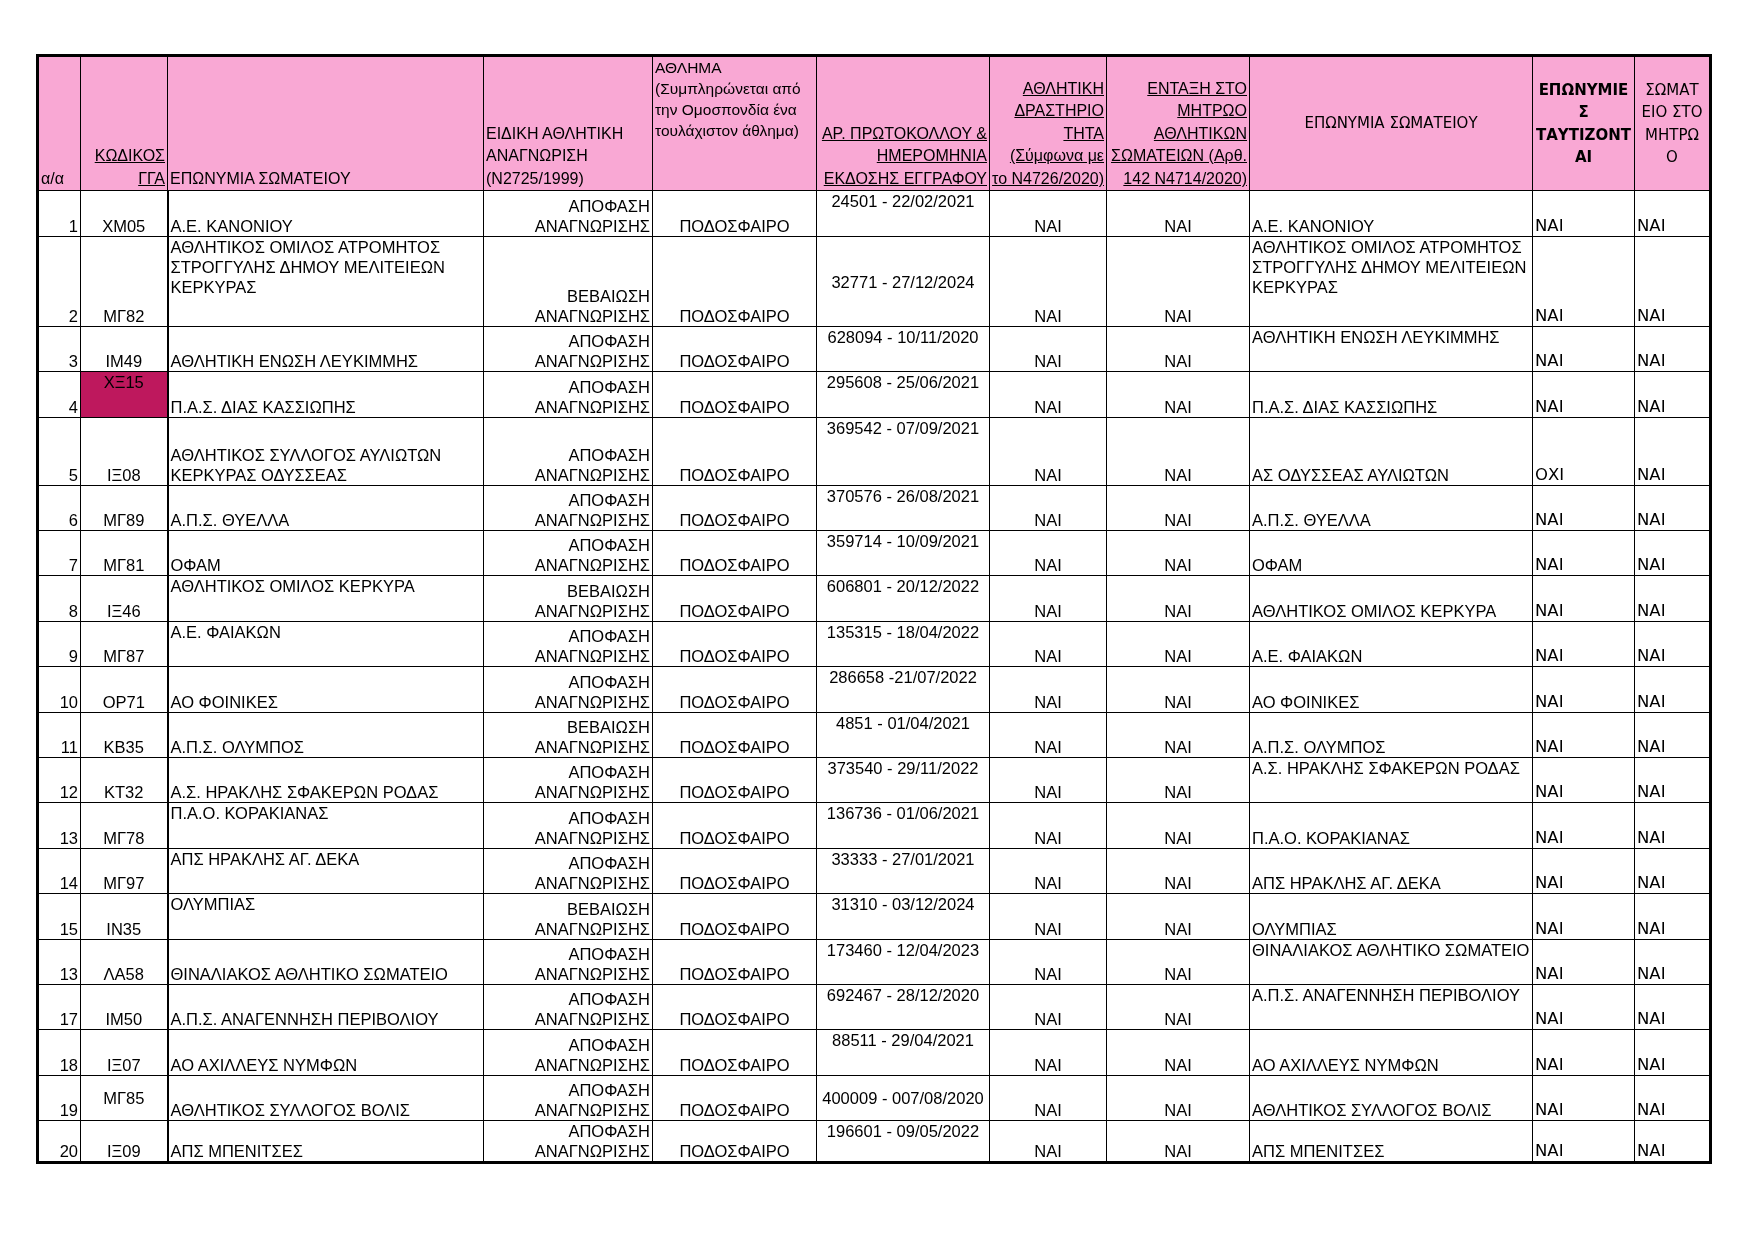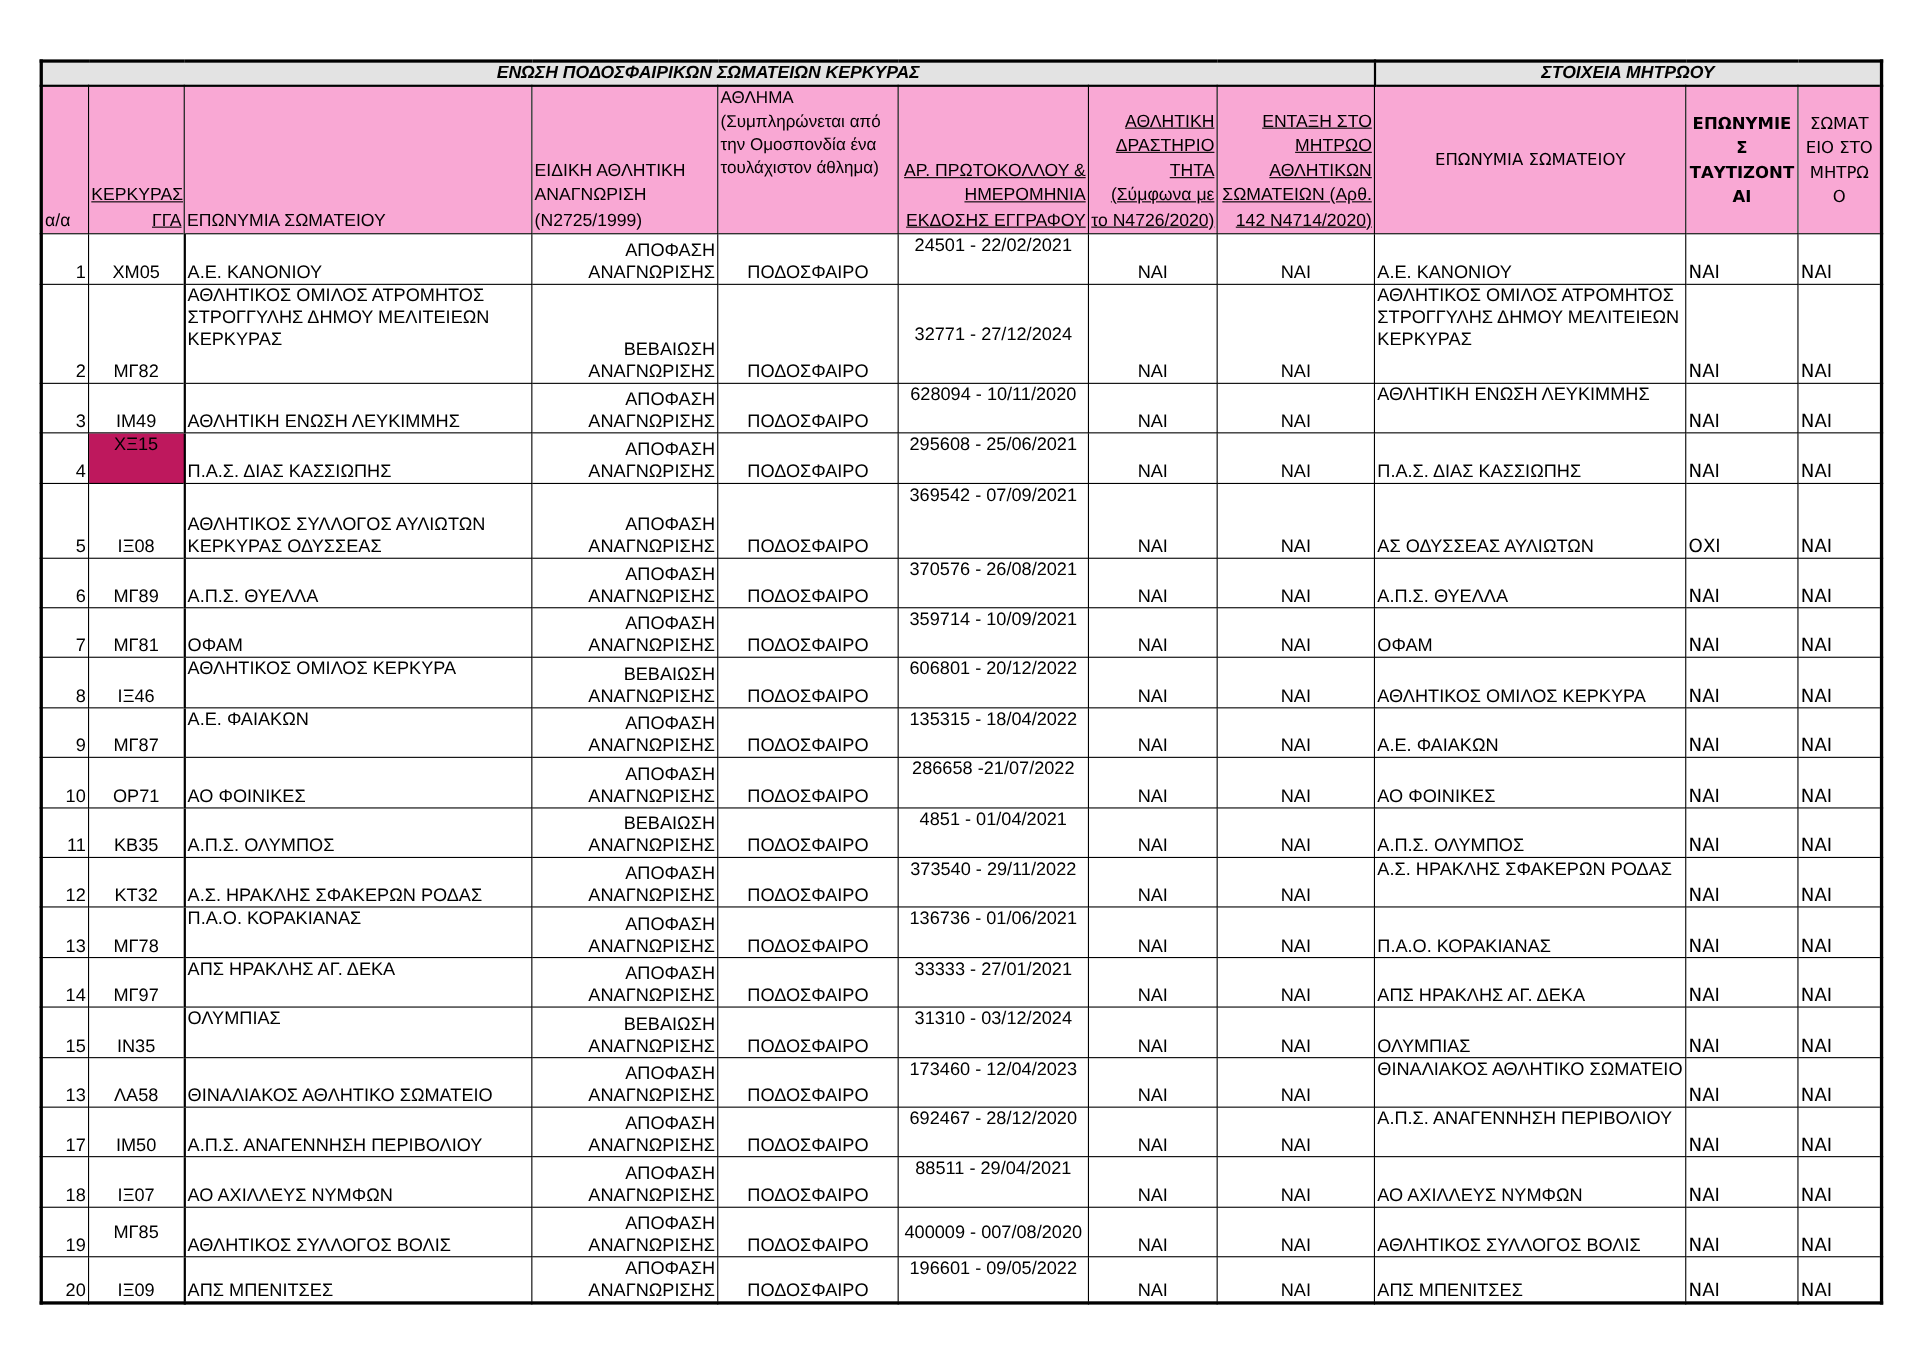--- a/index.html
+++ b/index.html
@@ -44,27 +44,23 @@
     <col style="width:169px">
     <col style="width:164px">
     <col style="width:173px">
     <col style="width:117px">
     <col style="width:143px">
     <col style="width:283px">
     <col style="width:102px">
     <col style="width:76px">
   </colgroup>
   <thead>
-    <tr class="band">
-      <th colspan="8" class="lefttitle">ΕΝΩΣΗ ΠΟΔΟΣΦΑΙΡΙΚΩΝ ΣΩΜΑΤΕΙΩΝ ΚΕΡΚΥΡΑΣ</th>
-      <th colspan="3">ΣΤΟΙΧΕΙΑ ΜΗΤΡΩΟΥ</th>
-    </tr>
     <tr class="hdr">
       <th class="l">α/α</th>
-      <th class="c">ΚΕΡΚΥΡΑΣ ΓΓΑ</th>
+      <th class="c">ΚΩΔΙΚΟΣ ΓΓΑ</th>
       <th class="l">ΕΠΩΝΥΜΙΑ ΣΩΜΑΤΕΙΟΥ</th>
       <th class="l">ΕΙΔΙΚΗ ΑΘΛΗΤΙΚΗ ΑΝΑΓΝΩΡΙΣΗ (Ν2725/1999)</th>
       <th class="l" style="vertical-align:top;font-size:15.5px;line-height:21px;">ΑΘΛΗΜΑ (Συμπληρώνεται από την Ομοσπονδία ένα τουλάχιστον άθλημα)</th>
       <th class="c">ΑΡ. ΠΡΩΤΟΚΟΛΛΟΥ &amp; ΗΜΕΡΟΜΗΝΙΑ ΕΚΔΟΣΗΣ ΕΓΓΡΑΦΟΥ</th>
       <th class="c">ΑΘΛΗΤΙΚΗ ΔΡΑΣΤΗΡΙΟ ΤΗΤΑ (Σύμφωνα με το Ν4726/2020)</th>
       <th class="c">ΕΝΤΑΞΗ ΣΤΟ ΜΗΤΡΩΟ ΑΘΛΗΤΙΚΩΝ ΣΩΜΑΤΕΙΩΝ (Αρθ. 142 Ν4714/2020)</th>
       <th class="reg2">ΕΠΩΝΥΜΙΑ ΣΩΜΑΤΕΙΟΥ</th>
       <th class="sym">ΕΠΩΝΥΜΙΕ Σ ΤΑΥΤΙΖΟΝΤ ΑΙ</th>
       <th class="sym" style="font-weight:normal;">ΣΩΜΑΤ ΕΙΟ ΣΤΟ ΜΗΤΡΩ Ο</th>
     </tr>

